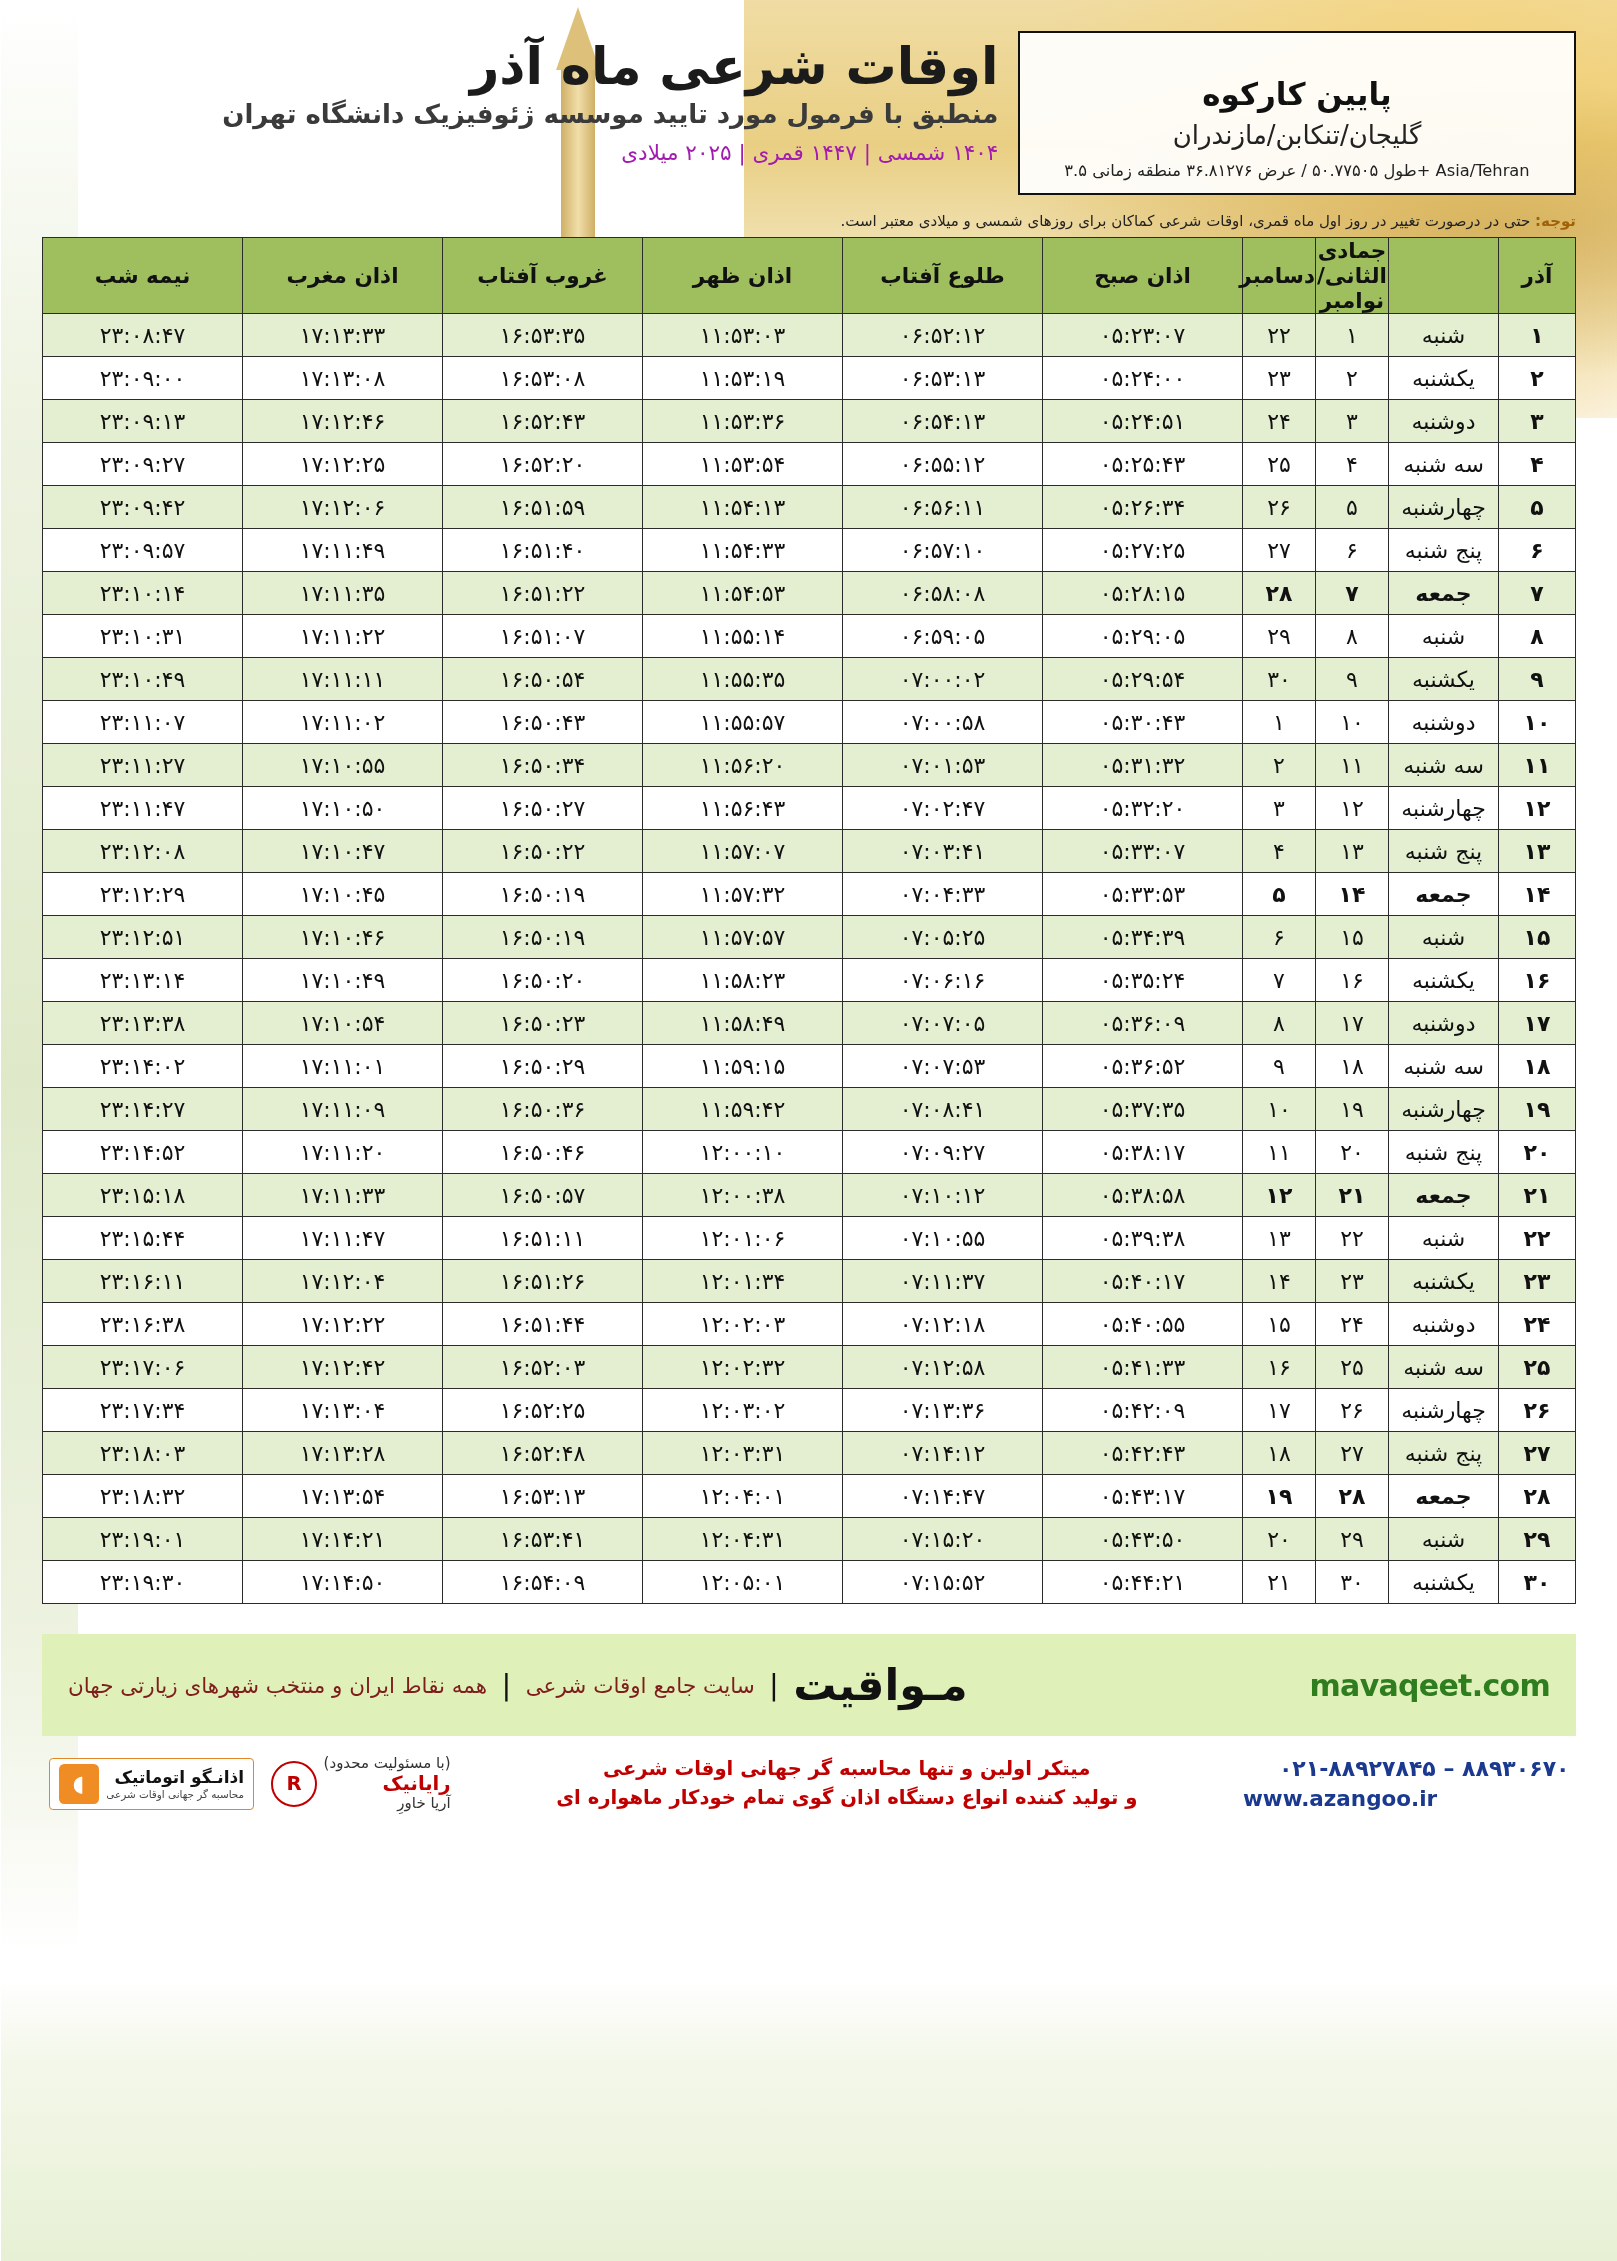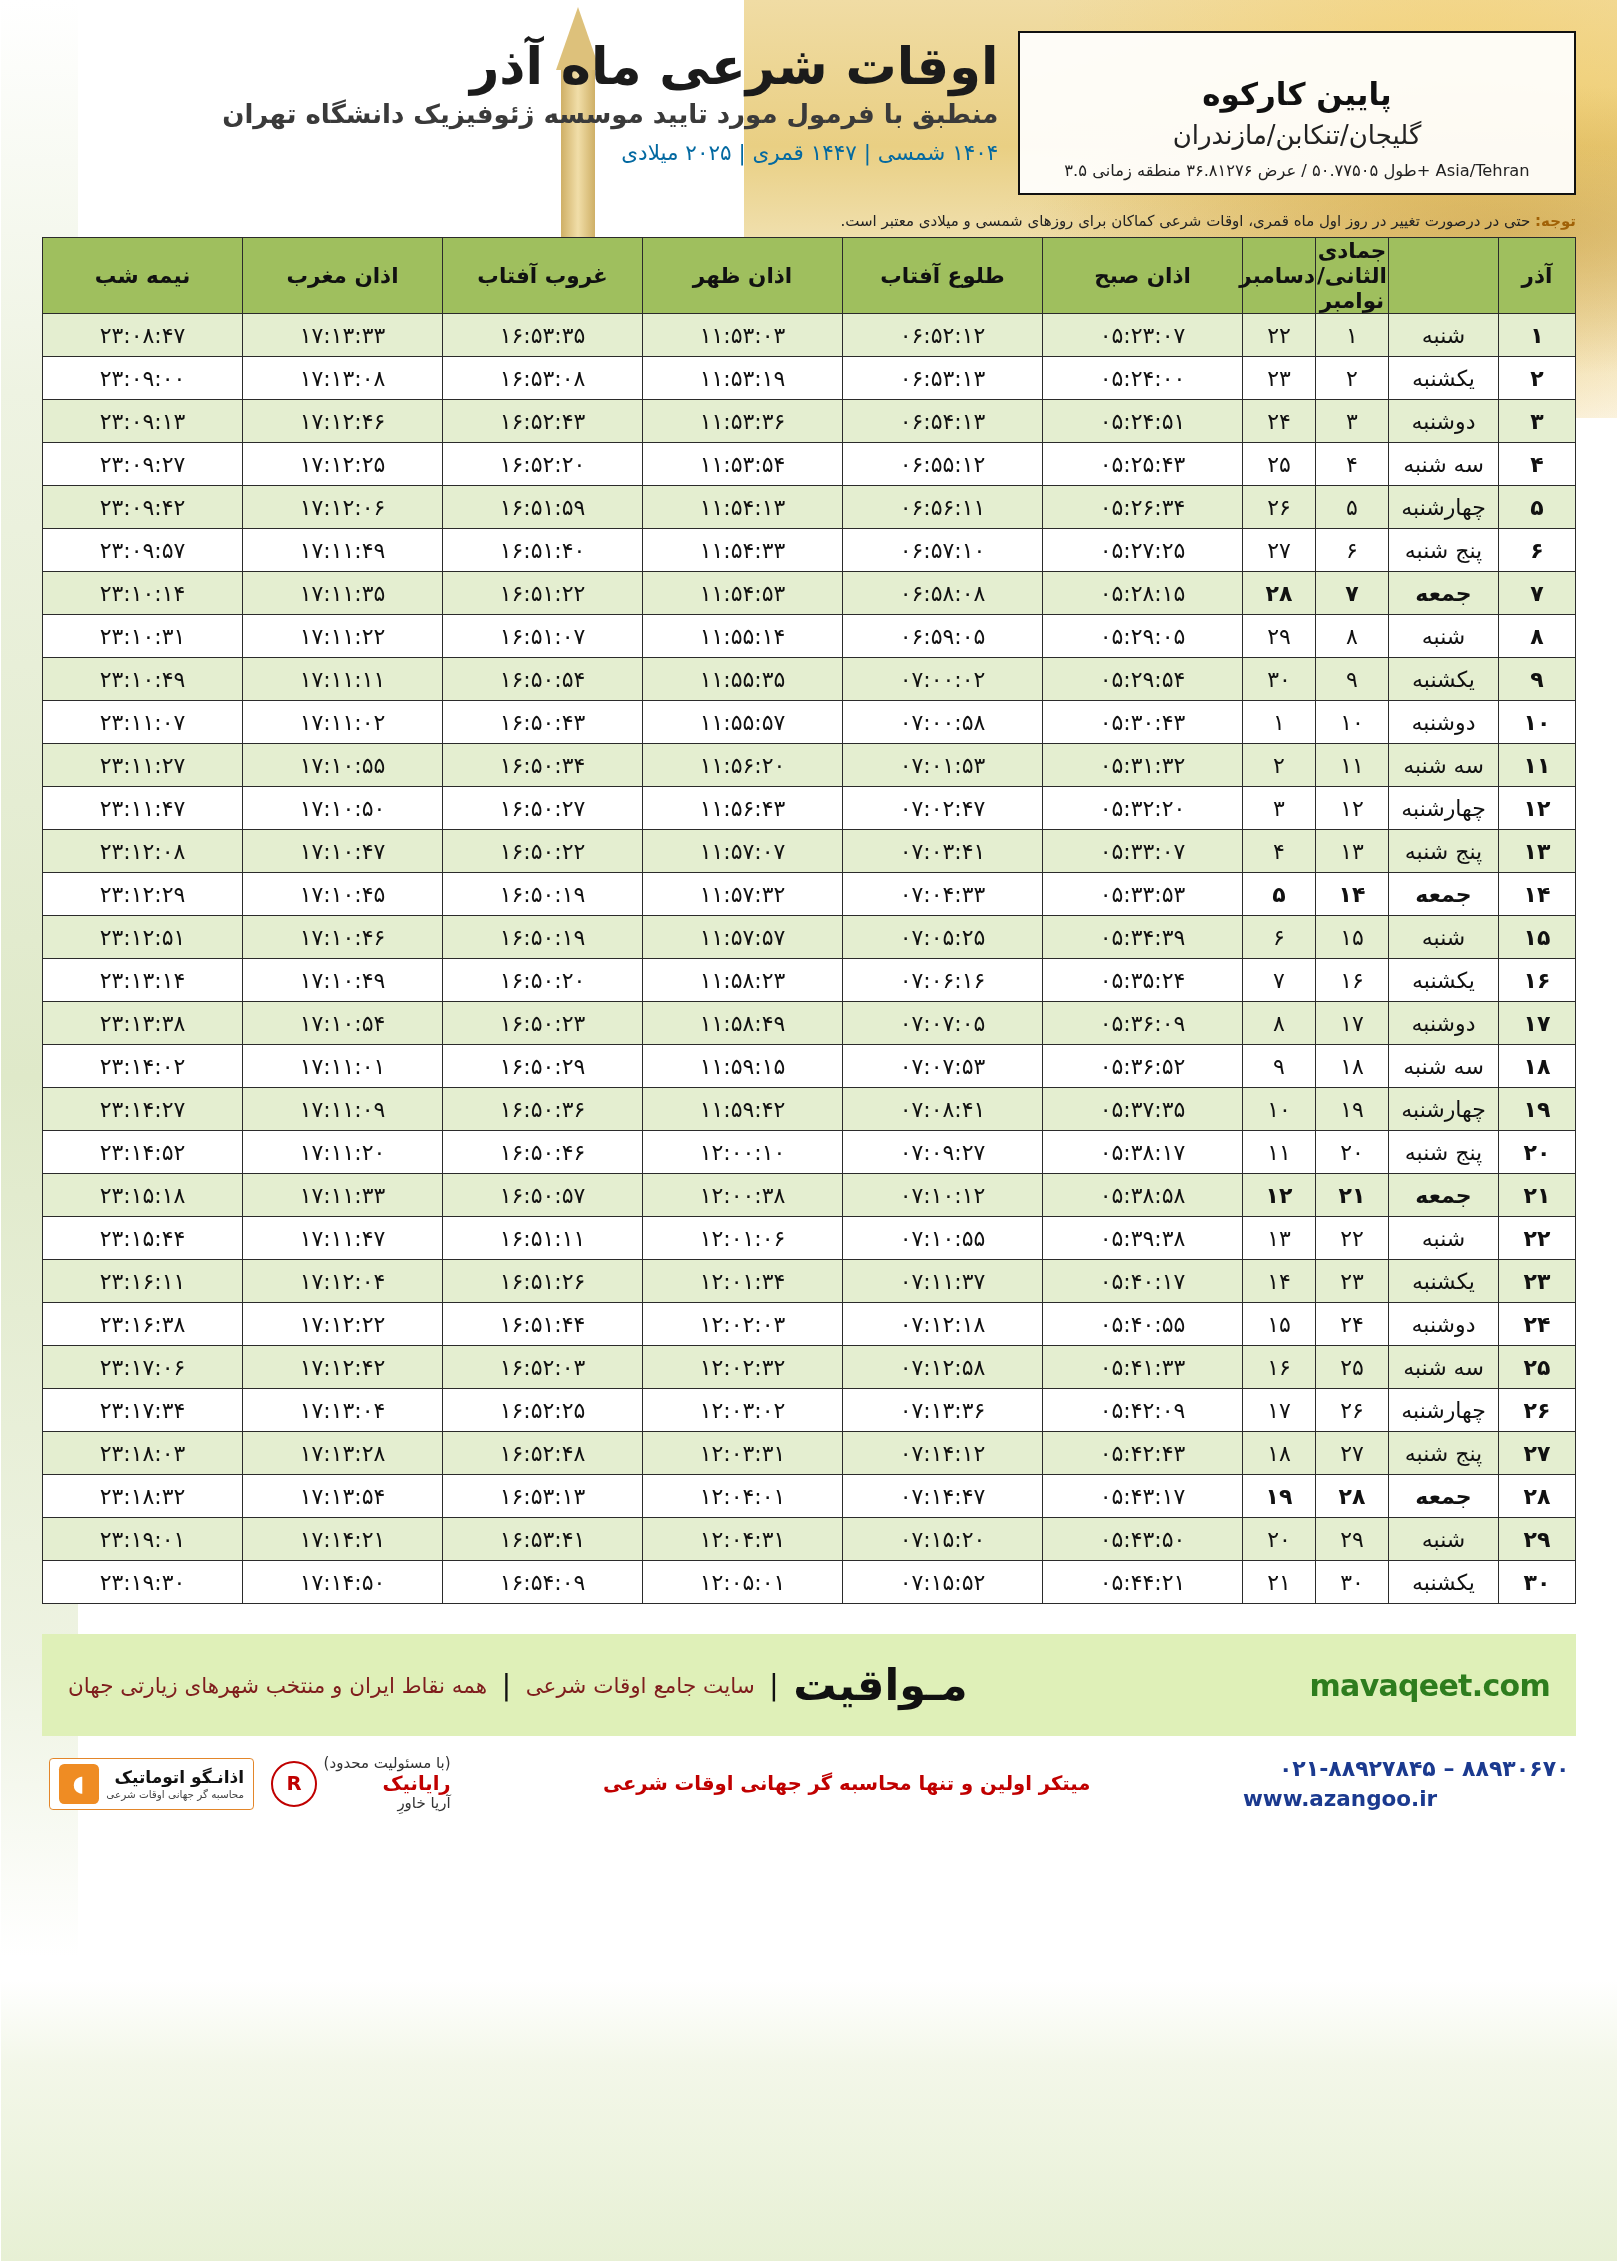--- a/index.html
+++ b/index.html
@@ -54,21 +54,21 @@
   .header-right{
     flex:1;text-align:right;padding-left:13px;padding-top:9px;
   }
   .title-main{
     font-size:51px;font-weight:bold;color:#1b1b1b;letter-spacing:-0.7px;line-height:1.05;
   }
   .title-sub{
     font-size:26px;font-weight:bold;color:#3a3a3a;margin-top:5px;line-height:1.2;
   }
   .title-years{
-    font-size:21.5px;color:#0369a1;margin-top:10.4px;direction:rtl;
+    font-size:21.5px;color:#a21caf;margin-top:10.4px;direction:rtl;
   }
   .loc-box{
     width:541px;border:2px solid #111;background:rgba(255,255,255,.92);
     text-align:center;padding:14.4px 6.5px 13px 6.5px;
   }
   .loc-city{font-size:31px;font-weight:bold;color:#111;margin-top:29px;}
   .loc-region{font-size:26px;color:#222;margin-top:7.8px;}
   .loc-coords{font-size:16.3px;color:#222;margin-top:10.4px;direction:ltr;}
 
   .note{
@@ -575,20 +575,21 @@
         <span class="fslogan">همه نقاط ایران و منتخب شهرهای زیارتی جهان</span>
       </div>
     </div>
     <div class="fbottom">
       <div class="fb-left">
         <div class="fb-phone">۰۲۱-۸۸۹۲۷۸۴۵ – ۸۸۹۳۰۶۷۰</div>
         <div class="fb-web">www.azangoo.ir</div>
       </div>
       <div class="fb-mid">
         <div>میتکر اولین و تنها محاسبه گر جهانی اوقات شرعی</div>
+        <div>و تولید کننده انواع دستگاه اذان گوی تمام خودکار ماهواره ای</div>
       </div>
       <div class="fb-right">
         <div class="logo-rayanic">
           <div class="txt">
             <small>(با مسئولیت محدود)</small>
             <span>رایانیک</span>
             <small>آریا خاورِ</small>
           </div>
           <div class="mark">R</div>
         </div>

